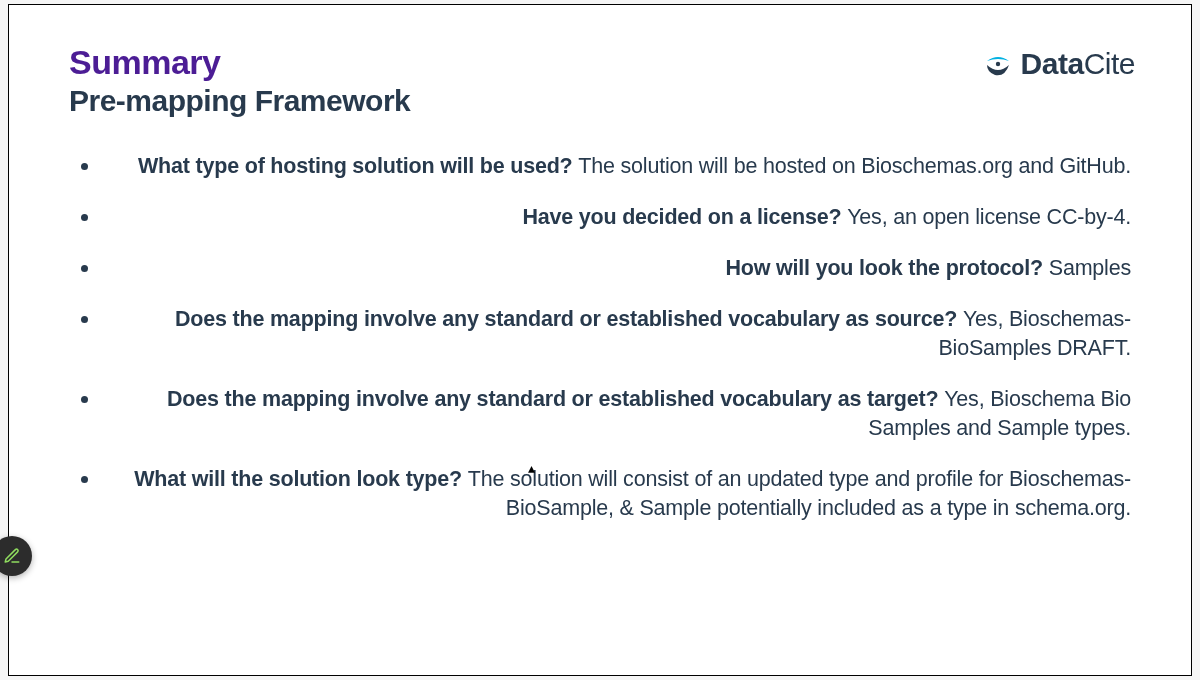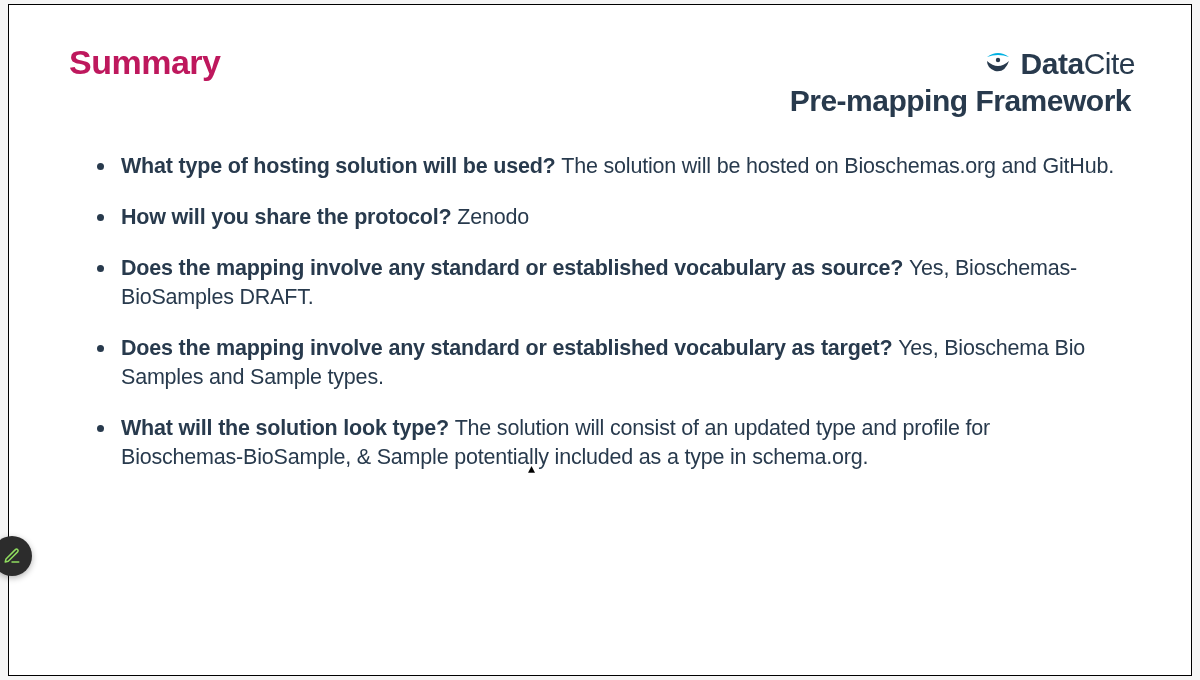--- a/index.html
+++ b/index.html
@@ -22,56 +22,56 @@
     border: 1px solid #000;
     box-sizing: border-box;
     padding: 38px 60px 30px 60px;
   }
   .header {
     position: relative;
   }
   .title {
     font-size: 34px;
     font-weight: 700;
-    color: #be185d;
+    color: #4c1d95;
     letter-spacing: -0.5px;
     margin: 0 0 2px 0;
   }
   .subtitle {
     font-size: 30px;
     font-weight: 700;
     color: #283a4d;
     letter-spacing: -0.5px;
     margin: 0 0 34px 0;
-    text-align: right;
   }
   .logo {
     position: absolute;
     top: 4px;
     right: -4px;
     display: flex;
-    align-items: flex-start;
+    align-items: flex-end;
     gap: 8px;
   }
   .logo-text {
     font-size: 30px;
     font-weight: 400;
     color: #283a4d;
     letter-spacing: -0.5px;
   }
   .logo-text b {
     font-weight: 700;
   }
   .logo-icon svg {
     display: block;
   }
   ul.bullets {
     list-style: none;
     padding: 0;
-    margin: 16px;
+    margin: 0;
+    text-align: right;
   }
   ul.bullets li {
     position: relative;
     padding-left: 36px;
     margin-bottom: 22px;
     font-size: 21.5px;
     line-height: 1.35;
     color: #283a4d;
     letter-spacing: -0.2px;
   }
@@ -129,21 +129,22 @@
         </svg>
       </span>
       <span class="logo-text"><b>Data</b><span>Cite</span></span>
     </div>
     <h1 class="title">Summary</h1>
     <h2 class="subtitle">Pre-mapping Framework</h2>
   </div>
 
   <ul class="bullets">
     <li><span class="q">What type of hosting solution will be used? </span><span class="a">The solution will be hosted on Bioschemas.org and GitHub.</span></li>
-    <li><span class="q">How will you share the protocol? </span><span class="a">Zenodo</span></li>
+    <li><span class="q">Have you decided on a license? </span><span class="a">Yes, an open license  CC-by-4.</span></li>
+    <li><span class="q">How will you look the protocol? </span><span class="a">Samples</span></li>
     <li><span class="q">Does the mapping involve any standard or established vocabulary as source? </span><span class="a">Yes, Bioschemas-BioSamples DRAFT.</span></li>
     <li><span class="q">Does the mapping involve any standard or established vocabulary as target? </span><span class="a">Yes, Bioschema Bio Samples and Sample types.</span></li>
     <li><span class="q">What will the solution look type? </span><span class="a">The solution will consist of an updated type and profile for Bioschemas-BioSample, &amp; Sample  potentially included as a type in schema.org.</span></li>
   </ul>
 
 </div>
 
 <div class="fab">
   <span>
     <svg width="18" height="18" viewBox="0 0 24 24" fill="none" stroke="#8fdc5f" stroke-width="2" stroke-linecap="round" stroke-linejoin="round">

